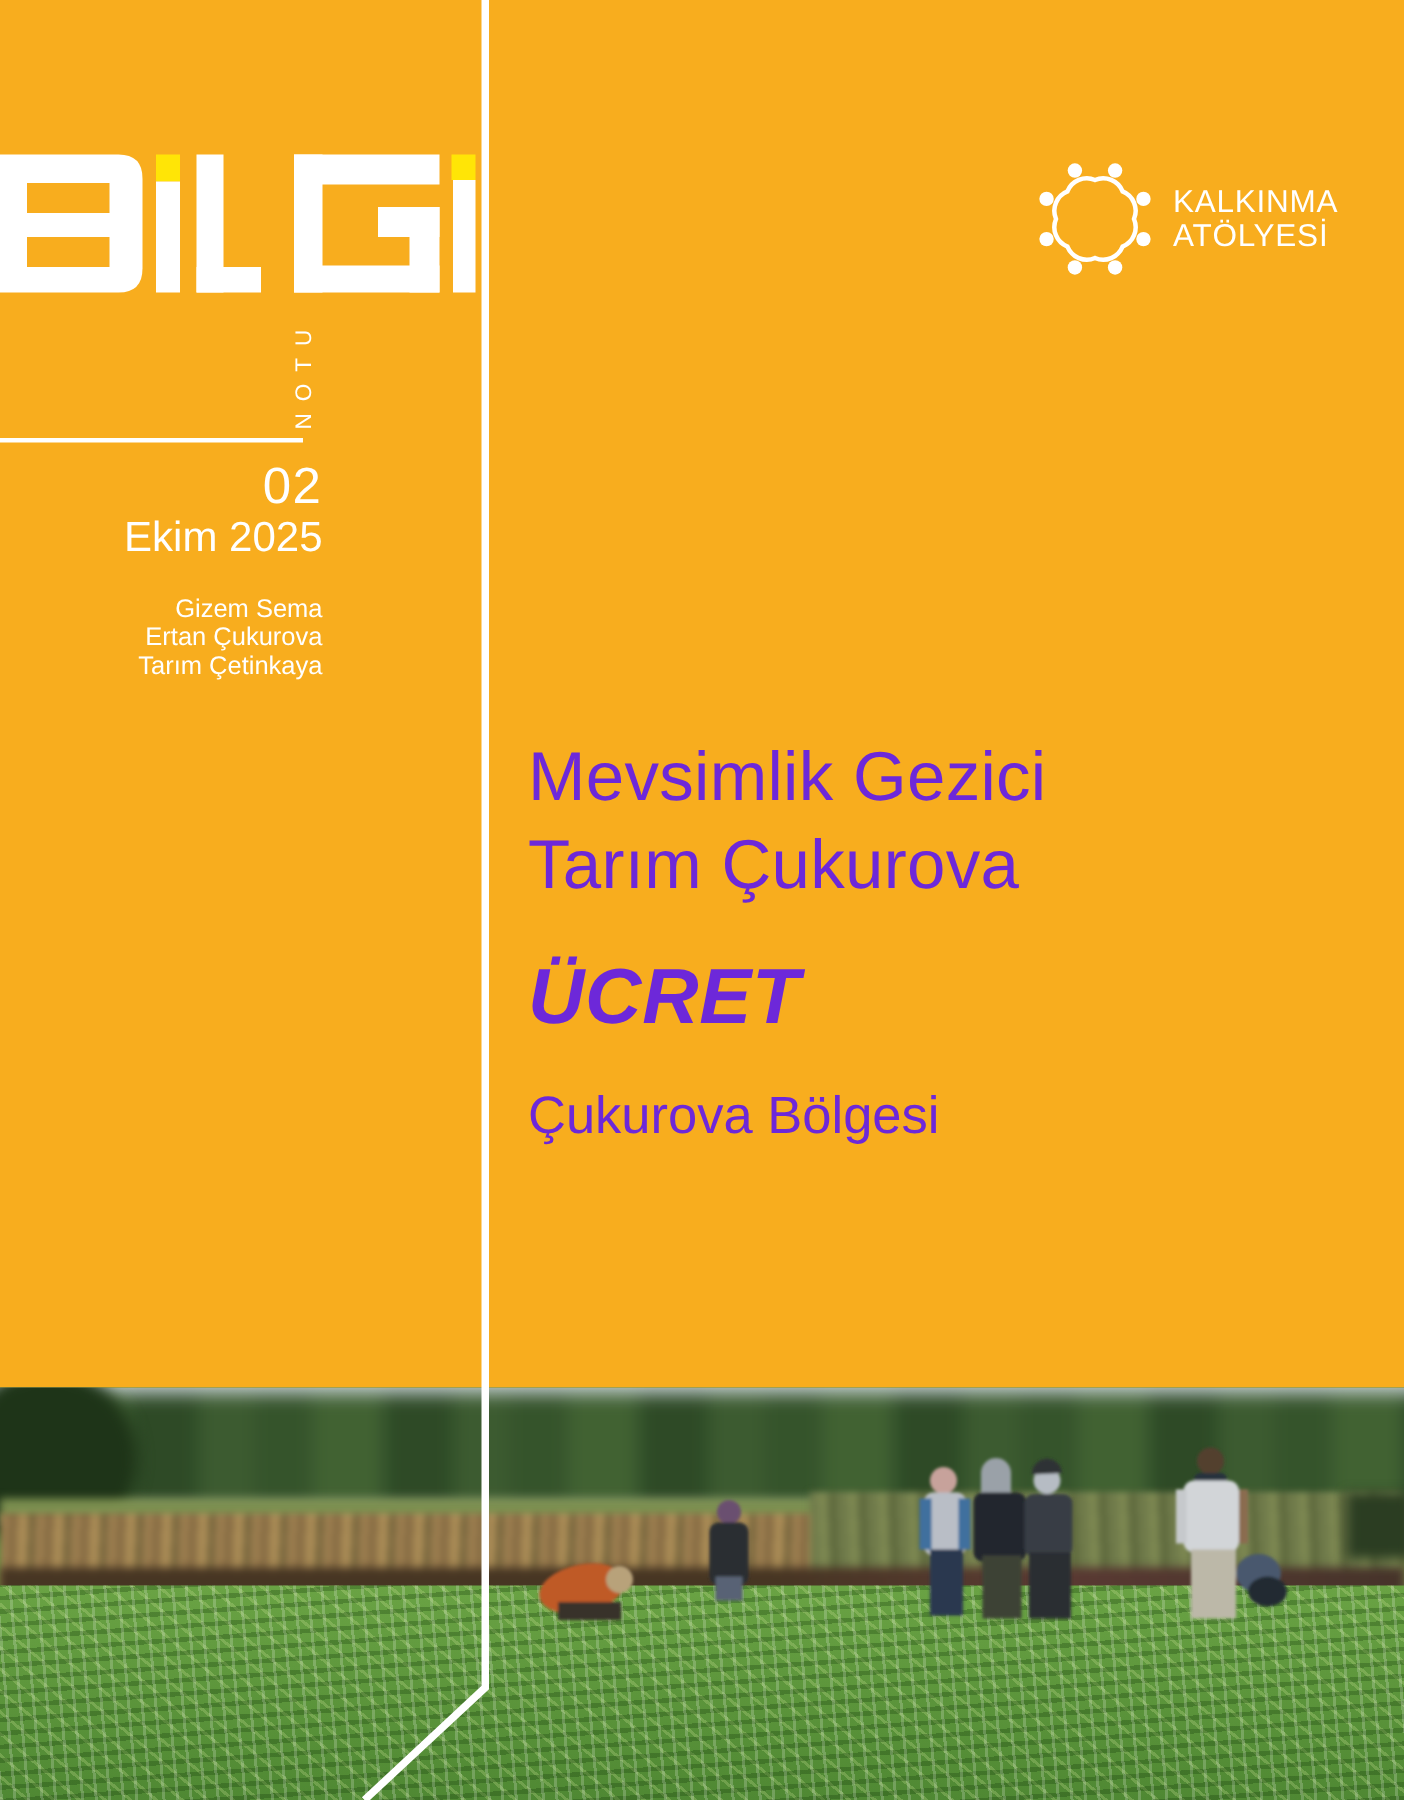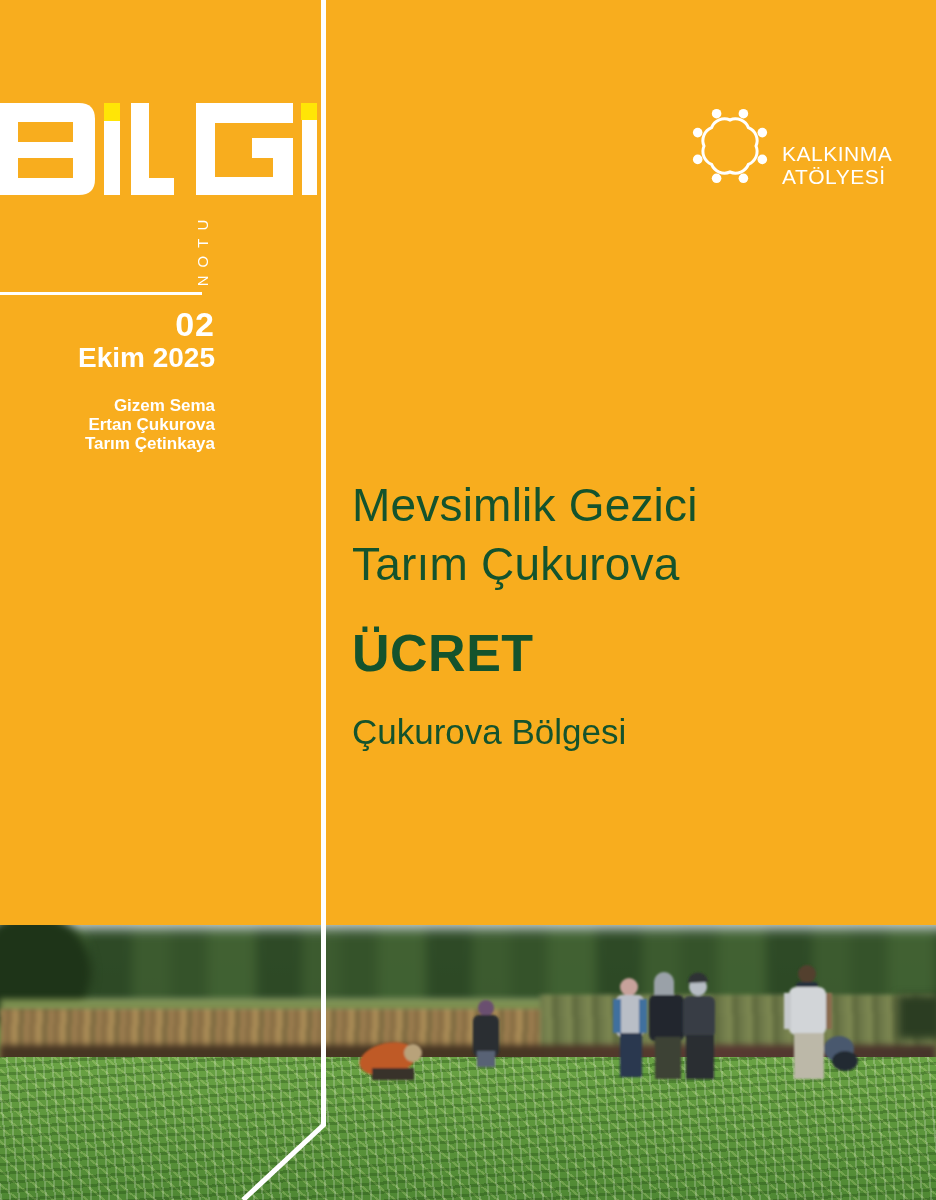--- a/index.html
+++ b/index.html
@@ -12,31 +12,31 @@
   
   .bilgi-svg{position:absolute;left:0;top:95px;}
   .notu{
     position:absolute;left:192px;top:293px;width:88px;height:21px;
     transform:rotate(-90deg);transform-origin:top left;
     color:#fff;font-size:15px;letter-spacing:8px;text-align:center;
     font-weight:400;line-height:21px;
   }
   .rule-line{position:absolute;left:0;top:292px;width:202px;height:3px;background:#fff;}
   .issue-block{position:absolute;left:0;top:306px;width:215px;text-align:right;color:#fff;}
-  .issue-number{font-size:34px;font-weight:700;line-height:36px;letter-spacing:1px;}
-  .issue-date{font-size:28px;font-weight:700;line-height:32px;}
+  .issue-number{font-size:34px;font-weight:400;line-height:36px;letter-spacing:1px;}
+  .issue-date{font-size:28px;font-weight:400;line-height:32px;}
   .authors{position:absolute;left:0;top:396px;width:215px;text-align:right;color:#fff;}
-  .author{font-size:17px;line-height:19px;font-weight:700;}
-  
-  .publisher{position:absolute;left:688px;top:104px;display:flex;align-items:flex-end;}
+  .author{font-size:17px;line-height:19px;font-weight:400;}
+  
+  .publisher{position:absolute;left:688px;top:104px;display:flex;align-items:center;}
   .publisher-name{color:#fff;font-size:21px;line-height:23px;letter-spacing:.5px;margin-left:10px;font-weight:400;}
   
-  .title-block{position:absolute;left:352px;top:476px;color:#14532d;}
+  .title-block{position:absolute;left:352px;top:488px;color:#6d28d9;}
   .title-line{font-size:46px;line-height:59px;font-weight:500;letter-spacing:.2px;}
-  .title-emph{font-size:52px;line-height:64px;font-weight:800;letter-spacing:.5px;margin-top:0;}
+  .title-emph{font-size:52px;line-height:64px;font-weight:800;letter-spacing:.5px;margin-top:0;font-style:italic;}
   .emph-wrap{margin-top:27px;}
   .subtitle-wrap{margin-top:25px;}
   .subtitle-line{font-size:35px;line-height:44px;font-weight:400;}
   
   .photo{position:absolute;left:0;top:925px;width:936px;height:275px;overflow:hidden;background:#5d8f3f;}
   .sky{position:absolute;left:0;top:0;width:936px;height:92px;
        background:linear-gradient(#C8D1D4,#BDC8C9);}
   .trees{position:absolute;left:0;top:4px;width:960px;height:76px;
        background:repeating-linear-gradient(90deg,#2E4D22 0 38px,#3A5C2A 38px 86px,#26431D 86px 132px,#355527 132px 170px);
        filter:blur(6px);opacity:.95;}

